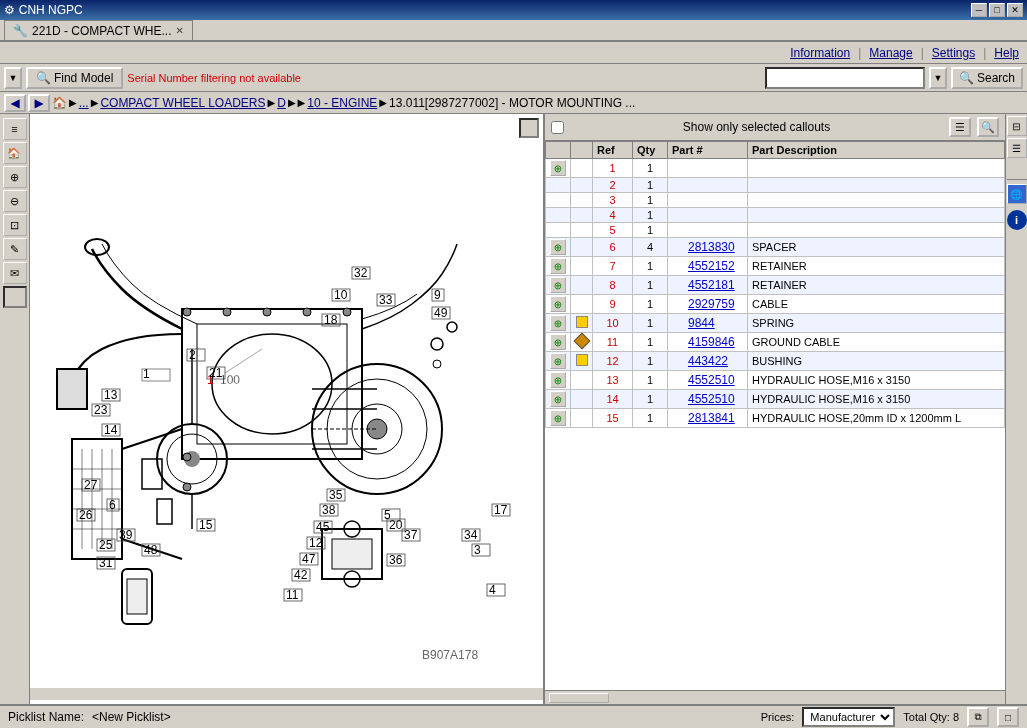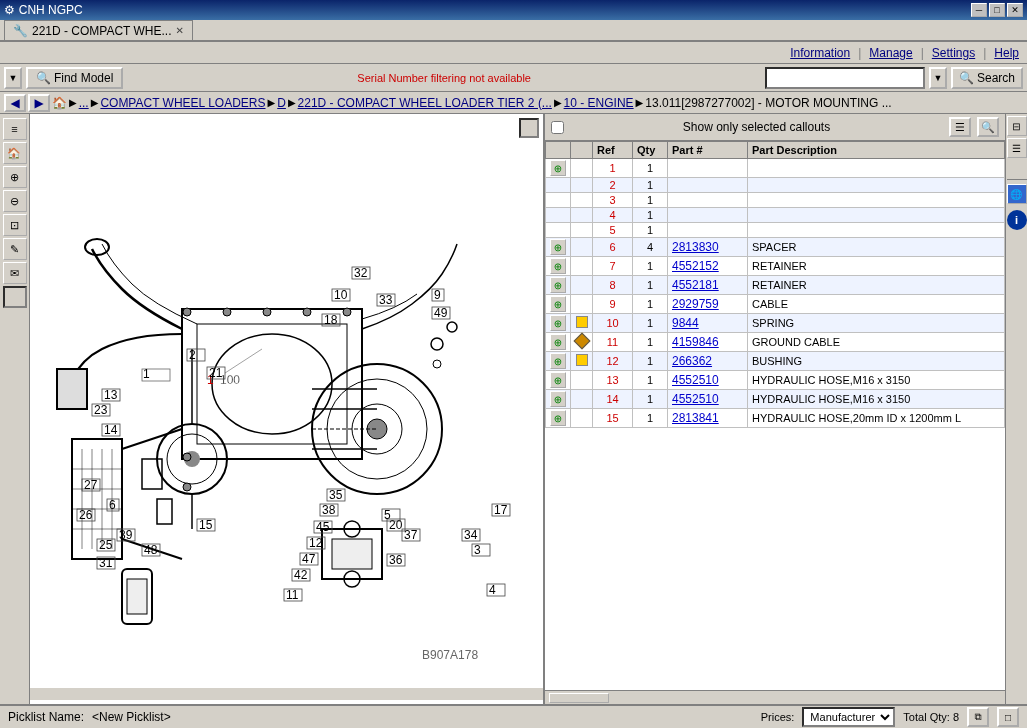--- a/index.html
+++ b/index.html
@@ -76,21 +76,21 @@
     }
     .dropdown-btn {
       width: 18px; height: 22px; background: #d4d0c8; border: 2px outset #fff;
       display: flex; align-items: center; justify-content: center; cursor: pointer; font-size: 9px;
     }
     .find-model-btn {
       height: 22px; background: #d4d0c8; border: 2px outset #fff;
       padding: 0 8px; cursor: pointer; display: flex; align-items: center; gap: 3px; font-size: 11px;
     }
     .serial-label {
-      color: #cc0000; font-size: 11px; flex: 1; text-align: center;
+      color: #cc0000; font-size: 11px; flex: 1; 
     }
     .search-input {
       width: 160px; height: 22px; border: 2px inset #808080; background: white; padding: 0 4px; font-size: 11px;
     }
     .search-dropdown-btn {
       width: 18px; height: 22px; background: #d4d0c8; border: 2px outset #fff;
       display: flex; align-items: center; justify-content: center; cursor: pointer; font-size: 9px;
     }
     .search-btn {
       height: 22px; background: #d4d0c8; border: 2px outset #fff;
@@ -201,21 +201,21 @@
       padding: 1px 4px;
       font-size: 11px;
       vertical-align: middle;
     }
     .parts-table tr:nth-child(even) { background: #eef3ff; }
     .parts-table tr:nth-child(odd) { background: white; }
     .add-btn {
       width: 16px; height: 16px; background: #d4d0c8; border: 1px outset #fff;
       display: inline-flex; align-items: center; justify-content: center; cursor: pointer; font-size: 10px; color: #008000;
     }
-    .part-link { color: #0000cc; text-decoration: underline; cursor: pointer; }
+    .part-link { color: #0000cc; text-decoration: underline; cursor: pointer; margin-left: 16px; }
     .icon-square { display: inline-block; width: 12px; height: 12px; background: #ffcc00; border: 1px solid #888; }
     .icon-diamond { display: inline-block; width: 12px; height: 12px; background: #cc8800; transform: rotate(45deg); border: 1px solid #555; }
 
     
     .right-sidebar {
       width: 22px;
       background: #d4d0c8;
       border-left: 1px solid #808080;
       display: flex;
       flex-direction: column;
@@ -315,21 +315,20 @@
   <div class="bc-nav-btn">◀</div>
   <div class="bc-nav-btn">▶</div>
   <span style="cursor:pointer;">🏠</span>
   <span class="bc-arrow">▶</span>
   <span class="bc-link">...</span>
   <span class="bc-arrow">▶</span>
   <span class="bc-link">COMPACT WHEEL LOADERS</span>
   <span class="bc-arrow">▶</span>
   <span class="bc-link">D</span>
   <span class="bc-arrow">▶</span>
-  <span class="bc-link">221D - COMPACT WHEEL LOADER TIER 2 (...</span>
   <span class="bc-arrow">▶</span>
   <span class="bc-link">10 - ENGINE</span>
   <span class="bc-arrow">▶</span>
   <span class="bc-current">13.011[2987277002] - MOTOR MOUNTING ...</span>
 </div>
 
 <div class="main-content">
 
   <div class="left-sidebar">
     <div class="sidebar-icon">≡</div>
@@ -626,21 +625,21 @@
               <td style="color: rgb(204, 0, 0); text-align: center;">11</td>
               <td style="text-align: center;">1</td>
               <td><span class="part-link">4159846</span></td>
               <td>GROUND CABLE</td>
             </tr>
             <tr class="row-hover">
               <td style="text-align: center;"><div class="add-btn">⊕</div></td>
               <td style="text-align: center;"><span class="icon-square"></span></td>
               <td style="color: rgb(204, 0, 0); text-align: center;">12</td>
               <td style="text-align: center;">1</td>
-              <td><span class="part-link">266362</span></td>
+              <td><span class="part-link">443422</span></td>
               <td>BUSHING</td>
             </tr>
             <tr class="row-hover">
               <td style="text-align: center;"><div class="add-btn">⊕</div></td>
               <td style="text-align: center;"></td>
               <td style="color: rgb(204, 0, 0); text-align: center;">13</td>
               <td style="text-align: center;">1</td>
               <td><span class="part-link">4552510</span></td>
               <td>HYDRAULIC HOSE,M16 x 3150</td>
             </tr>

